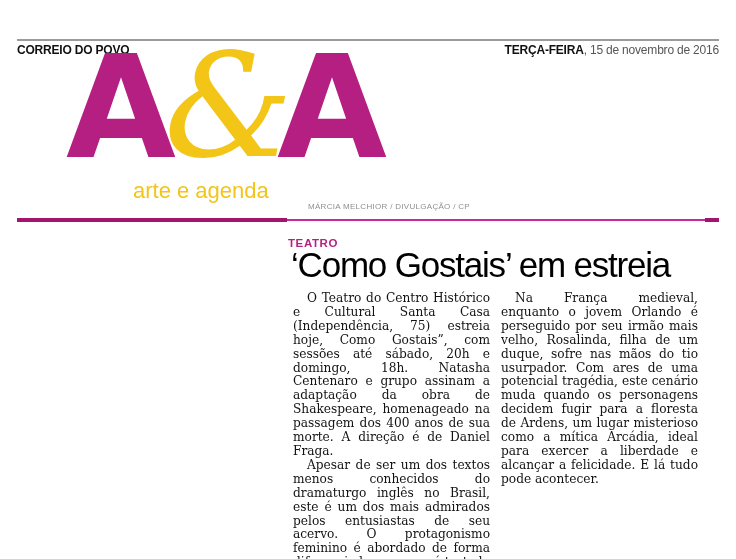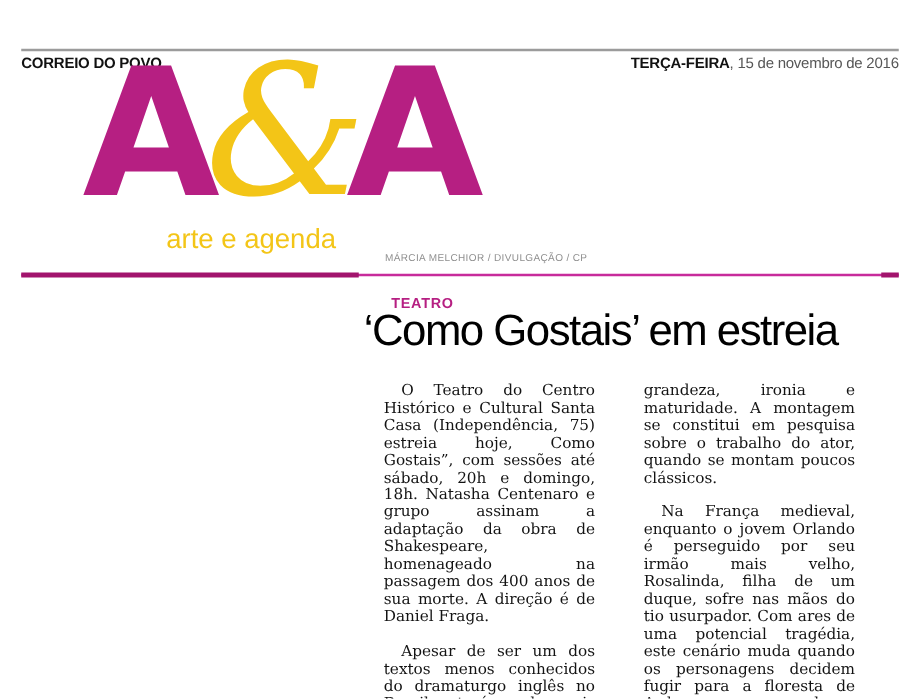--- a/index.html
+++ b/index.html
@@ -67,41 +67,41 @@
   }
   .section-rule .thick-left {
     position: absolute; top: 0; left: 0; width: 270px; height: 4px; background: #a2146d;
   }
   .section-rule .thick-right {
     position: absolute; top: 0; right: 0; width: 14px; height: 4px; background: #a2146d;
   }
 
   
   .kicker {
-    position: absolute; left: 313px; top: 237px;
+    position: absolute; left: 288px; top: 237px;
     font-size: 11.5px; font-weight: bold; color: #b61f82;
     letter-spacing: 0.6px;
   }
   .headline {
     position: absolute; left: 291px; top: 247px; width: 440px;
     font-size: 35px; font-weight: 400; color: #000000;
     letter-spacing: -1.2px; line-height: 1.05;
     white-space: nowrap;
   }
   .body-columns {
     position: absolute; left: 293px; top: 292px; width: 405px;
     display: flex; gap: 11px;
   }
   .col { flex: 1; }
   .col p {
     font-family: "DejaVu Serif", serif;
     font-size: 12.2px; line-height: 13.9px;
     color: #131313;
     text-align: justify;
-    margin: 14px;
+    margin: 0;
   }
   .col p.indent { text-indent: 14px; }
 </style>
 </head>
 <body>
 
 <div class="page">
 
   <div class="top-rule"></div>
 
@@ -126,18 +126,17 @@
 
   <div class="kicker">TEATRO</div>
   <h1 class="headline">‘Como Gostais’ em estreia</h1>
 
   <div class="body-columns">
     <div class="col">
       <p class="indent">O Teatro do Centro Histórico e Cultural Santa Casa (Independência, 75) estreia hoje, Como Gostais”, com sessões até sábado, 20h e domingo, 18h. Natasha Centenaro e grupo assinam a adaptação da obra de Shakespeare, homenageado na passagem dos 400 anos de sua morte. A direção é de Daniel Fraga.</p>
       <p class="indent">Apesar de ser um dos textos menos conhecidos do dramaturgo inglês no Brasil, este é um dos mais admirados pelos entusiastas de seu acervo. O protagonismo feminino é abordado de forma diferenciada e o amor é tratado em toda sua beleza,</p>
     </div>
     <div class="col">
-      <p>grandeza, ironia e maturidade. A montagem se constitui em pesquisa sobre o trabalho do ator, quando se montam poucos clássicos.</p>
       <p class="indent">Na França medieval, enquanto o jovem Orlando é perseguido por seu irmão mais velho, Rosalinda, filha de um duque, sofre nas mãos do tio usurpador. Com ares de uma potencial tragédia, este cenário muda quando os personagens decidem fugir para a floresta de Ardens, um lugar misterioso como a mítica Arcádia, ideal para exercer a liberdade e alcançar a felicidade. E lá tudo pode acontecer.</p>
     </div>
   </div>
 
 </div>
 
 </body></html>

